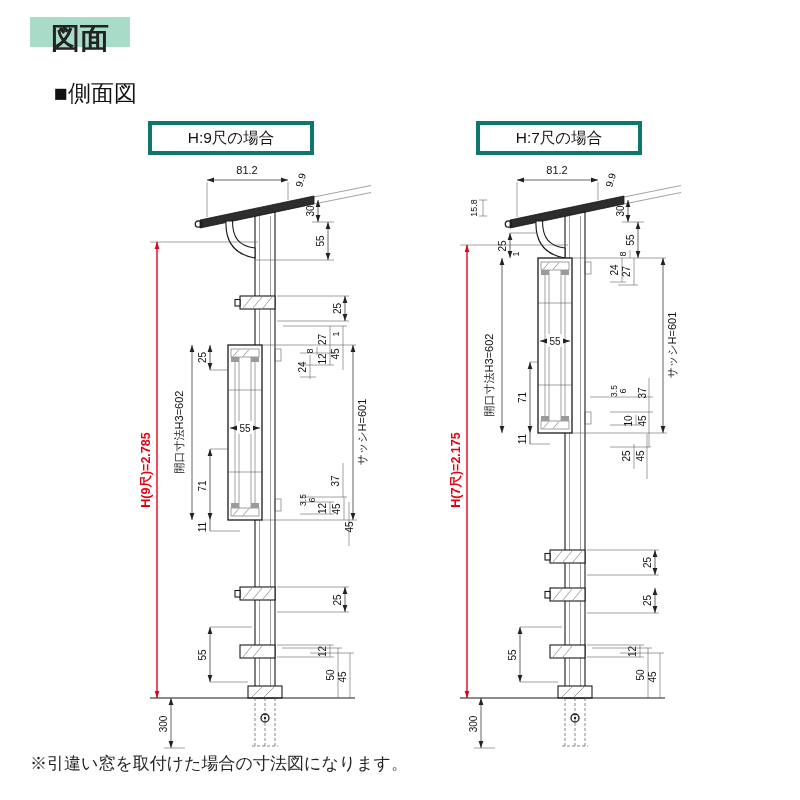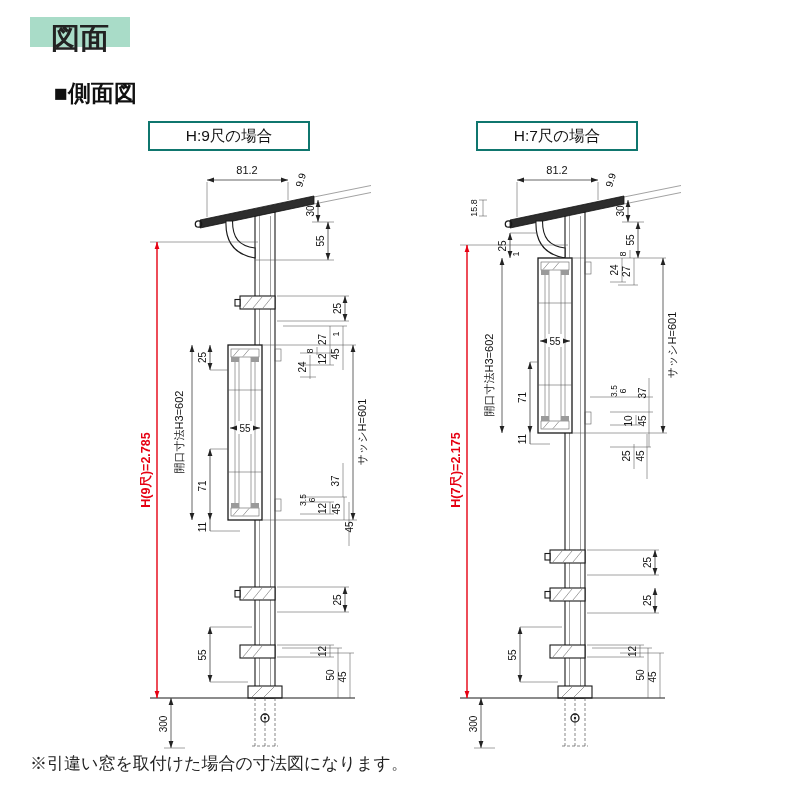--- a/index.html
+++ b/index.html
@@ -1,22 +1,22 @@
 <!DOCTYPE html>
 <html><head>
 <meta charset="utf-8">
 <style>
   html,body{margin:0;padding:0;}
   body{width:800px;height:800px;background:#ffffff;position:relative;overflow:hidden;
        font-family:"Liberation Sans",sans-serif;color:#1a1a1a;}
   .abs{position:absolute;}
   .header-band{left:30px;top:17px;width:100px;height:30px;background:#a9dcc8;
                font-size:29px;font-weight:bold;line-height:42px;text-align:center;color:#222;}
-  .section-title{left:54px;top:78px;font-size:23px;font-weight:bold;color:#111;}
-  .title-box{top:121px;width:158px;height:26px;border:2px solid #0f766e;background:#fff;
+  .section-title{left:54px;top:78px;font-size:23px;font-weight:normal;color:#111;}
+  .title-box{top:121px;width:158px;height:26px;border:4px solid #0f766e;background:#fff;
              font-size:15.5px;line-height:26px;text-align:center;color:#111;}
   .footer-note{left:30px;top:752px;font-size:17px;color:#222;}
   svg text{font-family:"Liberation Sans",sans-serif;fill:#111;}
   .tx{font-size:10px;text-anchor:middle;}
   .tx9{font-size:9px;text-anchor:middle;}
   .tx85{font-size:8.5px;text-anchor:middle;}
   .tx11{font-size:11px;text-anchor:middle;}
   .rtx{font-size:12.5px;font-weight:bold;fill:#e60012;text-anchor:middle;}
   .s1{stroke:#1a1a1a;stroke-width:1.3;fill:none;}
   .sf{fill:#ffffff;stroke:#1a1a1a;stroke-width:1.1;}

